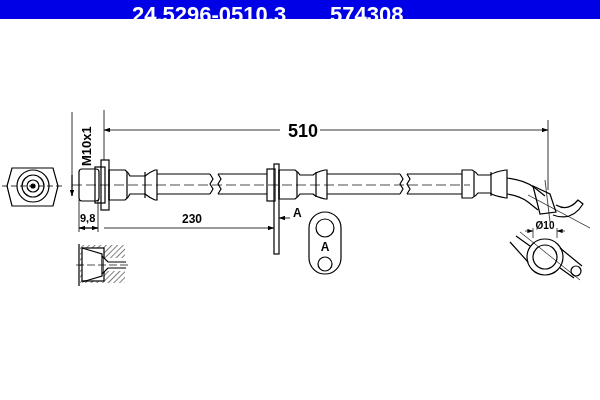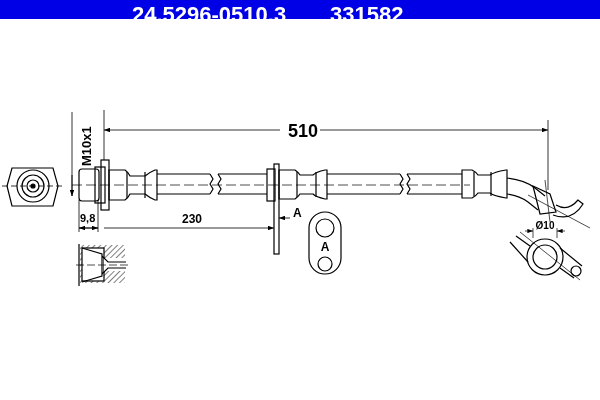--- a/index.html
+++ b/index.html
@@ -8,21 +8,21 @@
   .header .pn { position: absolute; left: 132px; top: 2px; }
   .header .ref { position: absolute; left: 330px; top: 2px; }
   svg { position: absolute; left: 0; top: 0; }
   .dimtext { font-family: "Liberation Sans", sans-serif; font-weight: bold; fill: #000; }
 </style>
 </head>
 <body>
 
 <div class="header">
   <span class="pn">24.5296-0510.3</span>
-  <span class="ref">331582</span>
+  <span class="ref">574308</span>
 </div>
 
 <svg width="600" height="400" viewBox="0 0 600 400">
   <defs>
     <marker id="arr" markerWidth="8" markerHeight="6" refX="8" refY="3" orient="auto">
       <path d="M0,0 L8,3 L0,6 Z" fill="#000"></path>
     </marker>
     <marker id="arrs" markerWidth="8" markerHeight="6" refX="0" refY="3" orient="auto">
       <path d="M8,0 L0,3 L8,6 Z" fill="#000"></path>
     </marker>

